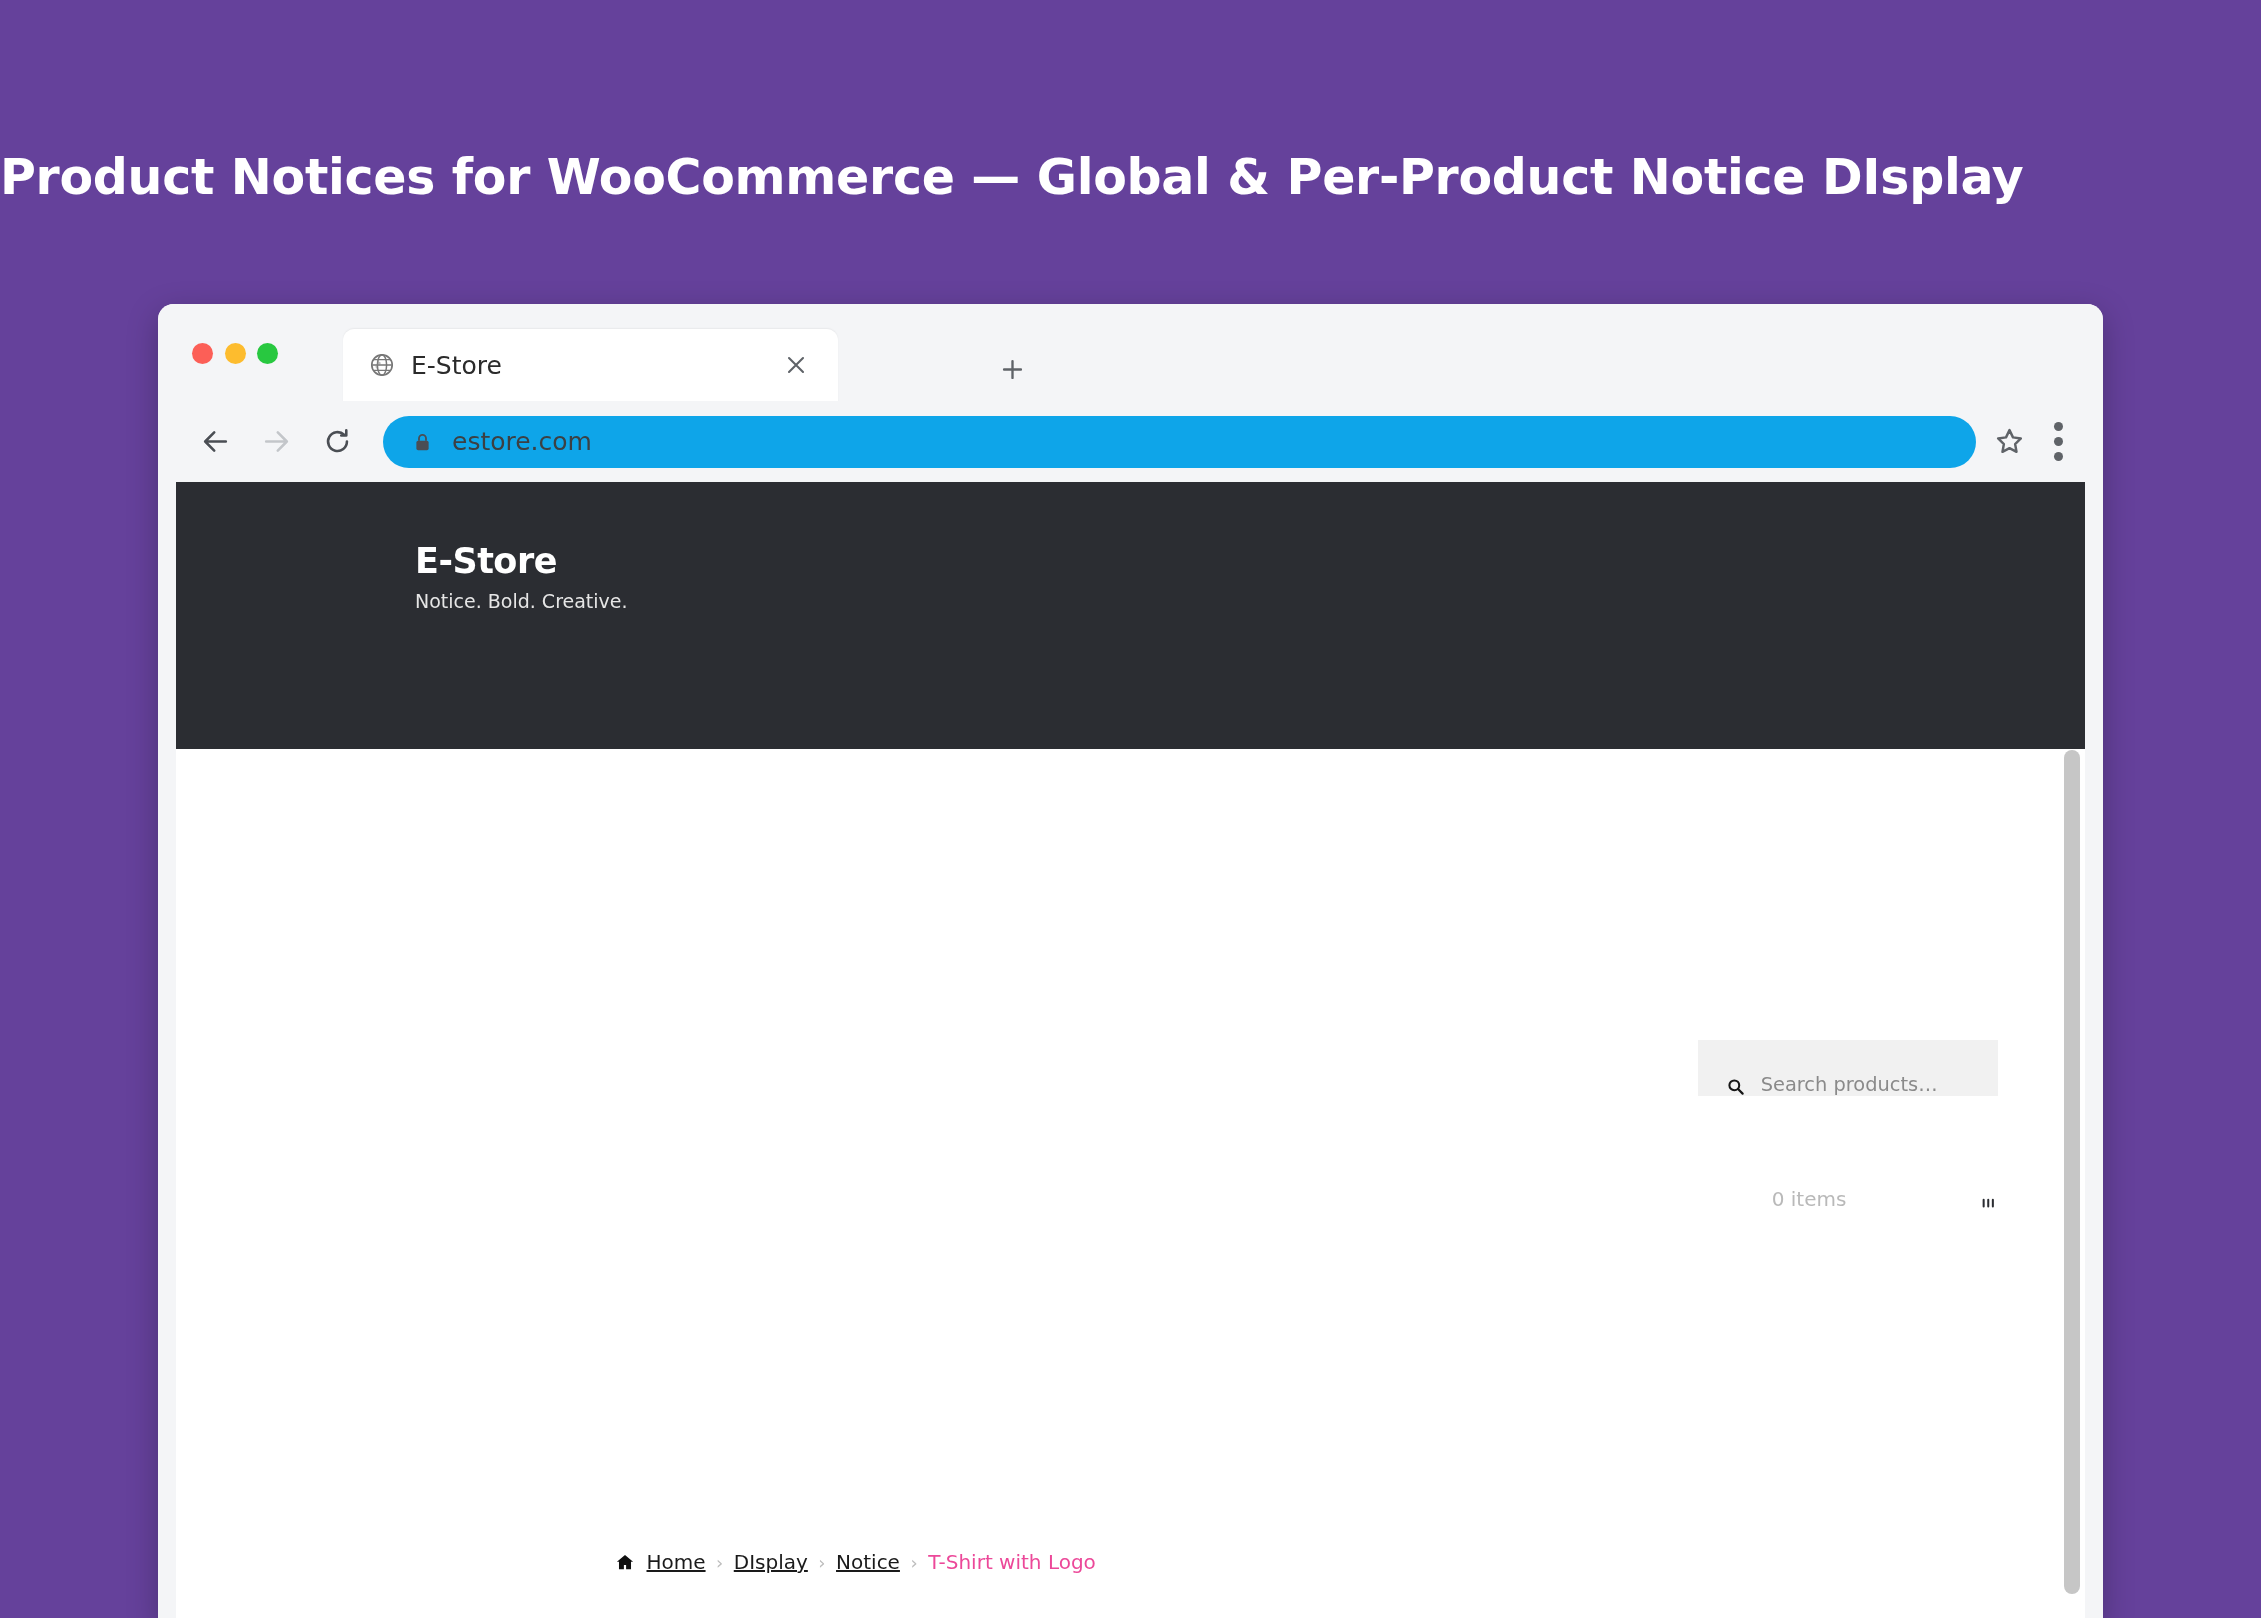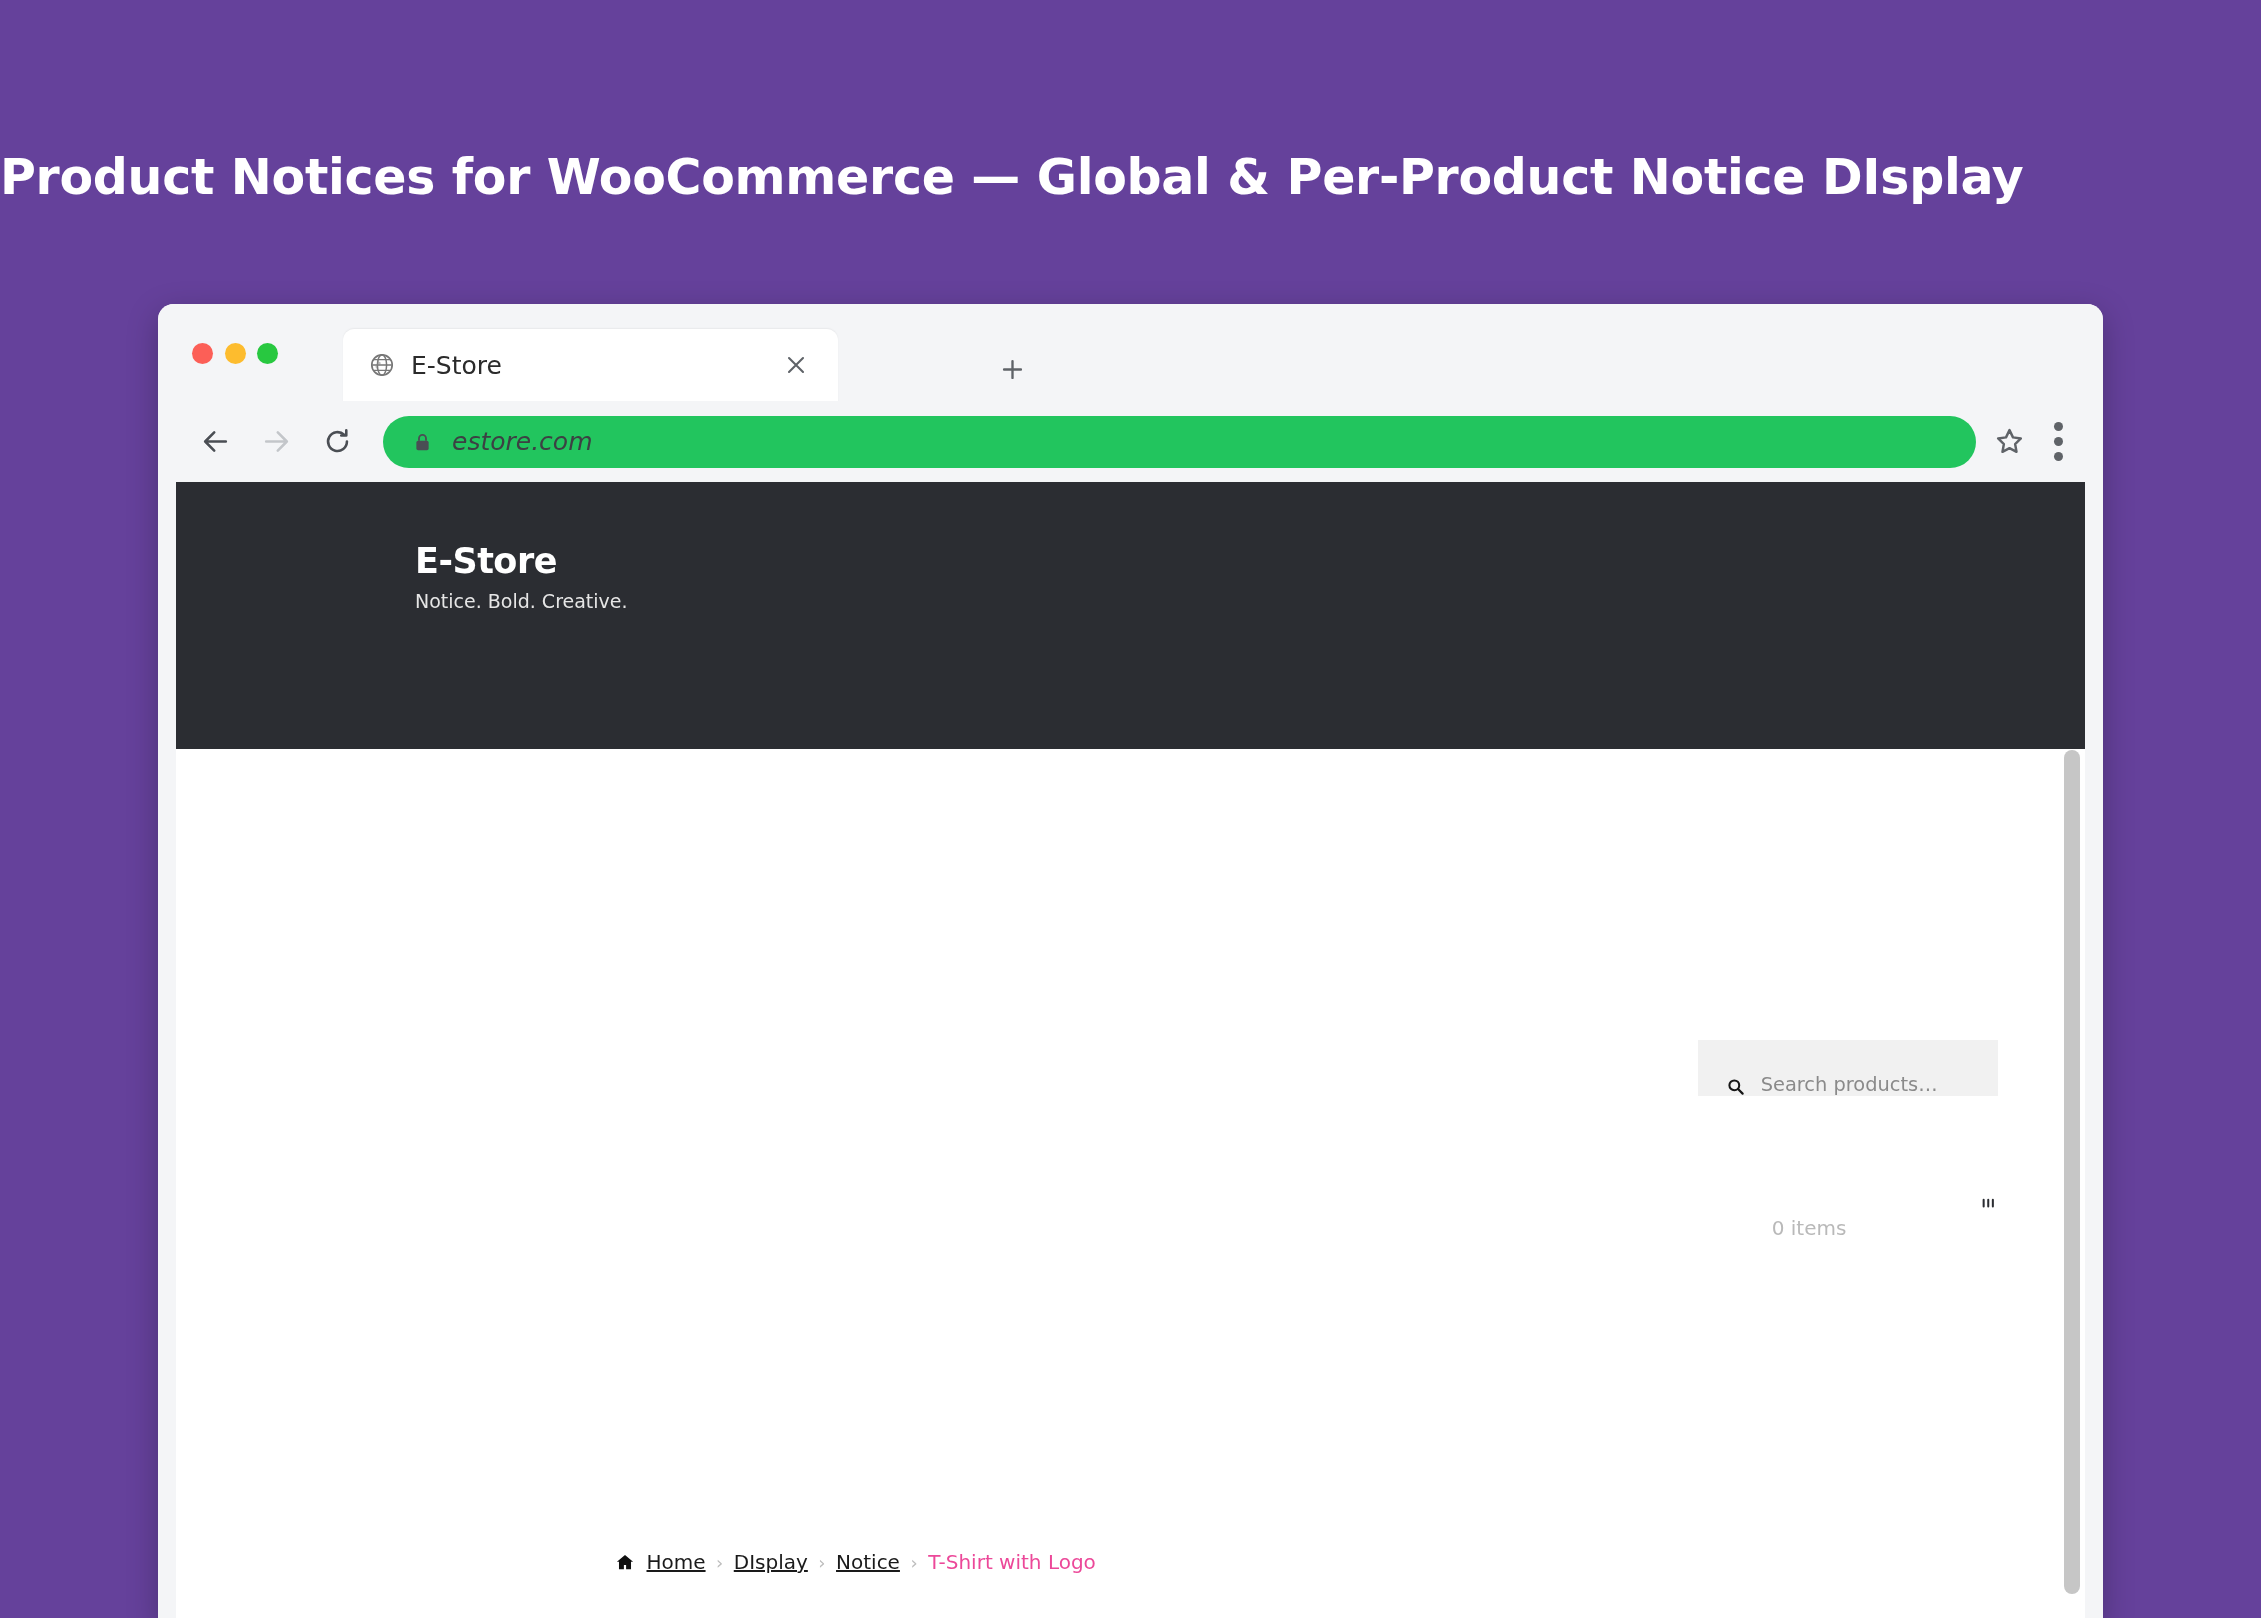--- a/index.html
+++ b/index.html
@@ -114,26 +114,25 @@
   .nav-btn {
     width: 31px; height: 31px;
     margin-left: 30px;
     flex: 0 0 auto;
   }
   .nav-btn.first { margin-left: 42px; }
   .omnibox {
     margin-left: 30px;
     flex: 1 1 auto;
     height: 52px;
-    background: #22c55e;
+    background: #0ea5e9;
     border-radius: 26px;
     display: flex;
     align-items: center;
     margin-right: 18px;
-    font-style: italic;
   }
   .lock-icon { margin-left: 29px; width: 21px; height: 24px; flex: 0 0 auto; }
   .omnibox-url {
     margin-left: 19px;
     font-size: 25px;
     color: #3c4043;
     font-family: "DejaVu Sans", sans-serif;
     white-space: nowrap;
   }
   .star-icon { width: 31px; height: 31px; margin-right: 29px; flex: 0 0 auto; }
@@ -185,23 +184,22 @@
     position: absolute; left: 439px; top: 703px;
     display: flex; gap: 0;
   }
   .site-nav a {
     font-size: 22px; color: #ffffff; text-decoration: none;
     font-family: "DejaVu Sans", sans-serif;
     margin-right: 47px; white-space: nowrap;
   }
   .cart-info {
     position: absolute; left: 1518px; top: 705px;
-    display: flex; align-items: center;
-    font-family: "DejaVu Sans", sans-serif;
-    margin-top: 28px;
+    display: flex; align-items: flex-start;
+    font-family: "DejaVu Sans", sans-serif;
   }
   .cart-total { font-size: 22px; color: #ffffff; }
   .cart-count { font-size: 20px; color: #b9b9b9; margin-left: 14.7px; }
   .cart-icon { position: absolute; left: 1796px; top: 701px; width: 32.5px; height: 32.5px; }
 
   
   .page-body { position: relative; background: #ffffff; }
 
   .breadcrumb {
     position: absolute; left: 439px; top: 801px;

